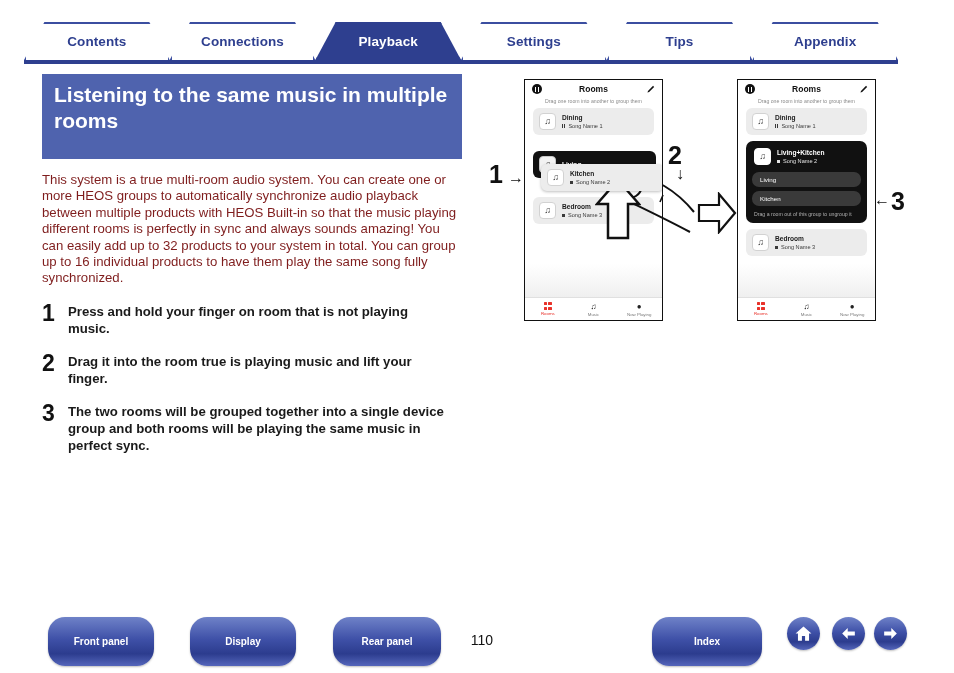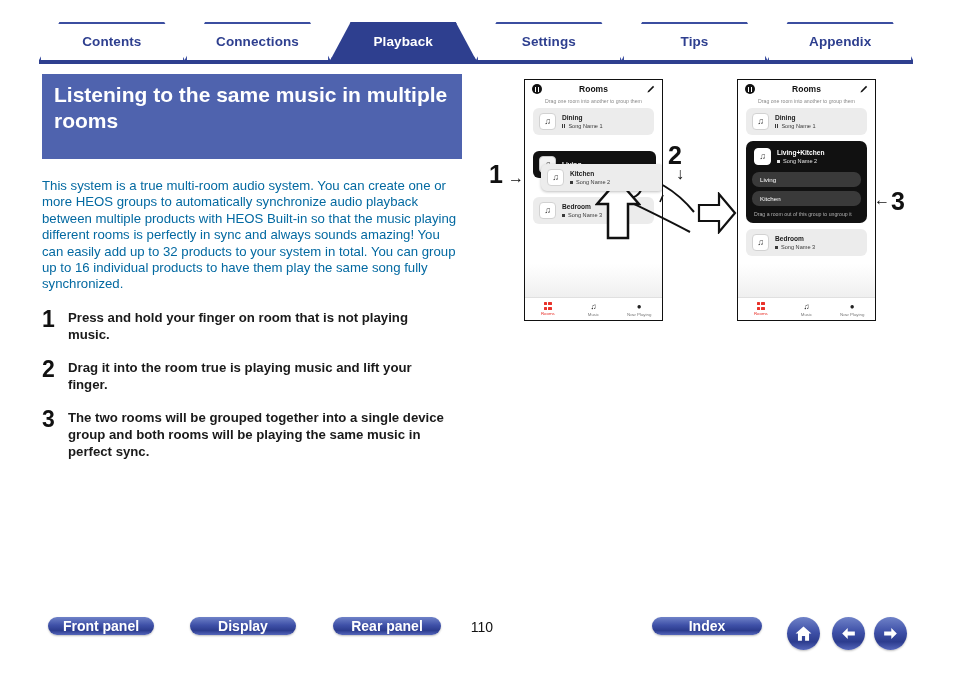--- a/index.html
+++ b/index.html
@@ -10,21 +10,21 @@
     width: 954px; height: 673px;
     position: relative;
     font-family: "Liberation Sans", sans-serif;
     color: #1a1a1a;
     overflow: hidden;
   }
 
   
   #tabbar {
     position: absolute;
-    left: 39px; top: 22px;
+    left: 24px; top: 22px;
     width: 874px; height: 42px;
   }
   #tabbar .tabs {
     position: relative;
     height: 38px;
     display: flex;
   }
   .tab {
     position: relative;
     height: 38px;
@@ -74,24 +74,24 @@
     background: #4f63ae;
     color: #ffffff;
     font-size: 21px;
     font-weight: bold;
     line-height: 26px;
     padding: 8px 10px 25px 12px;
     box-sizing: border-box;
     width: 420px;
   }
   #intro {
-    margin-top: 19px;
+    margin-top: 13px;
     font-size: 13.2px;
     line-height: 16.4px;
-    color: #0369a1;
+    color: #7f1d1d;
     width: 420px;
   }
   #section-head {
     margin-top: 20px;
     display: flex;
     align-items: center;
     font-size: 16px;
     font-weight: bold;
   }
   #section-head .sqmark {
@@ -354,39 +354,39 @@
 
   
   #bottombar {
     position: absolute;
     left: 0; bottom: 16px;
     width: 954px;
     height: 40px;
   }
   .pill {
     position: absolute;
-    height: 18px;
+    height: 49px;
     border-radius: 17px;
     background: linear-gradient(to bottom, #6f82c8 0%, #3f51a8 45%, #2c3c8e 75%, #5566bb 100%);
     color: #ffffff;
-    font-size: 14px;
+    font-size: 10px;
     font-weight: bold;
     display: flex;
     align-items: center;
     justify-content: center;
     box-shadow: 0 1px 2px rgba(0,0,0,0.25);
   }
   #btn-front { left: 48px; width: 106px; }
   #btn-display { left: 190px; width: 106px; }
   #btn-rear { left: 333px; width: 108px; }
   #btn-remote { left: 508px; width: 114px; }
   #btn-index { left: 652px; width: 110px; }
   #pagenum {
     position: absolute;
-    left: 462px; top: 2px;
+    left: 462px; top: 15px;
     width: 40px;
     text-align: center;
     font-size: 14px;
     color: #111;
   }
   .circbtn {
     position: absolute;
     top: 0;
     width: 33px; height: 33px;
     border-radius: 50%;

